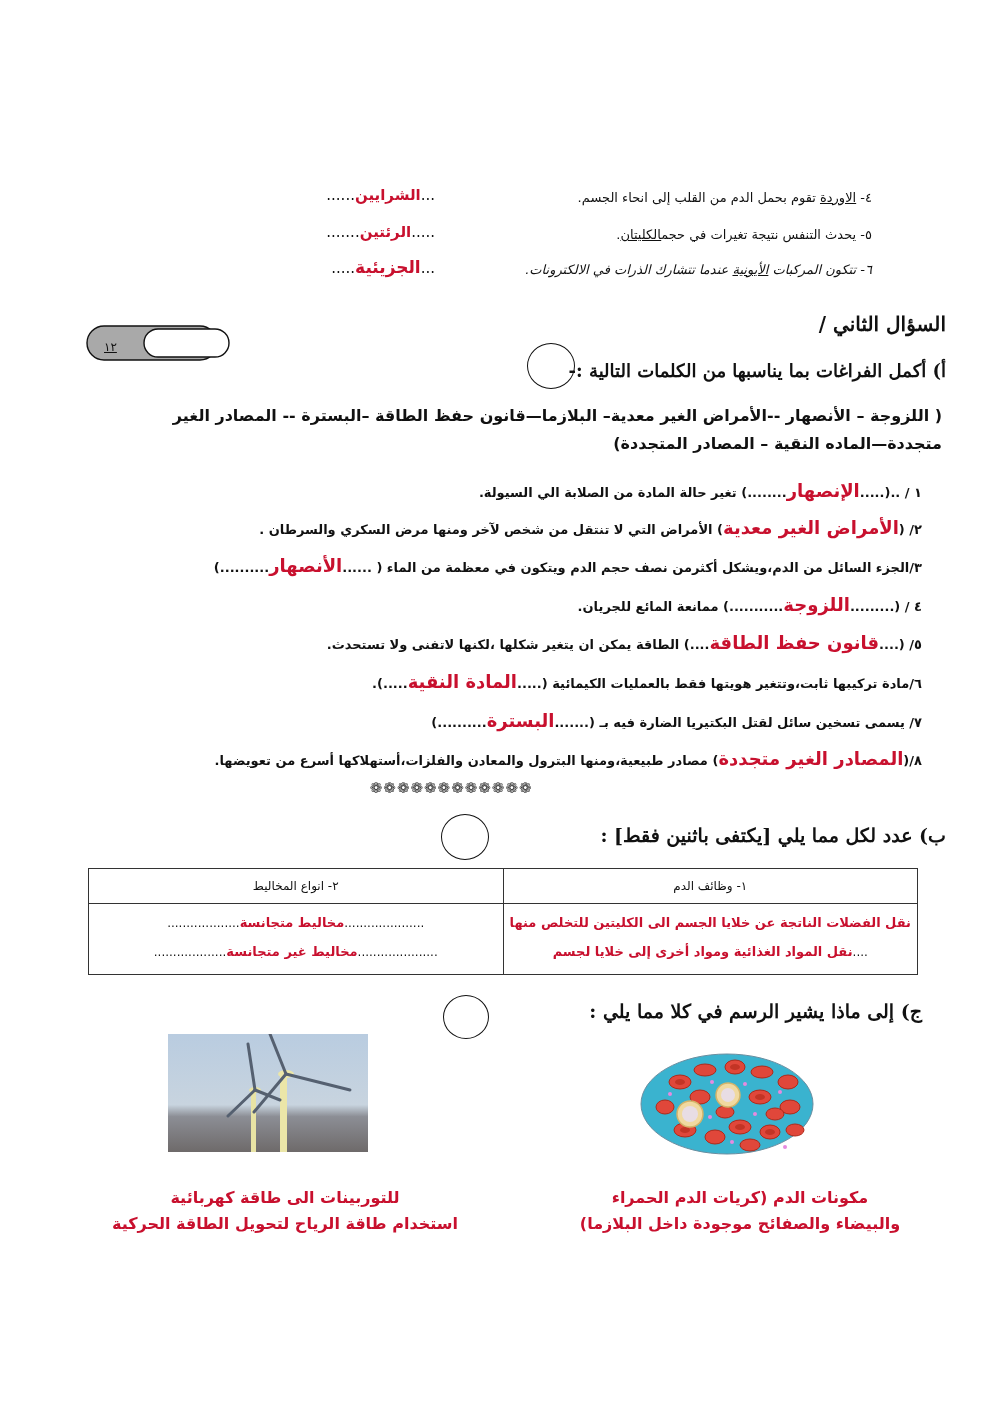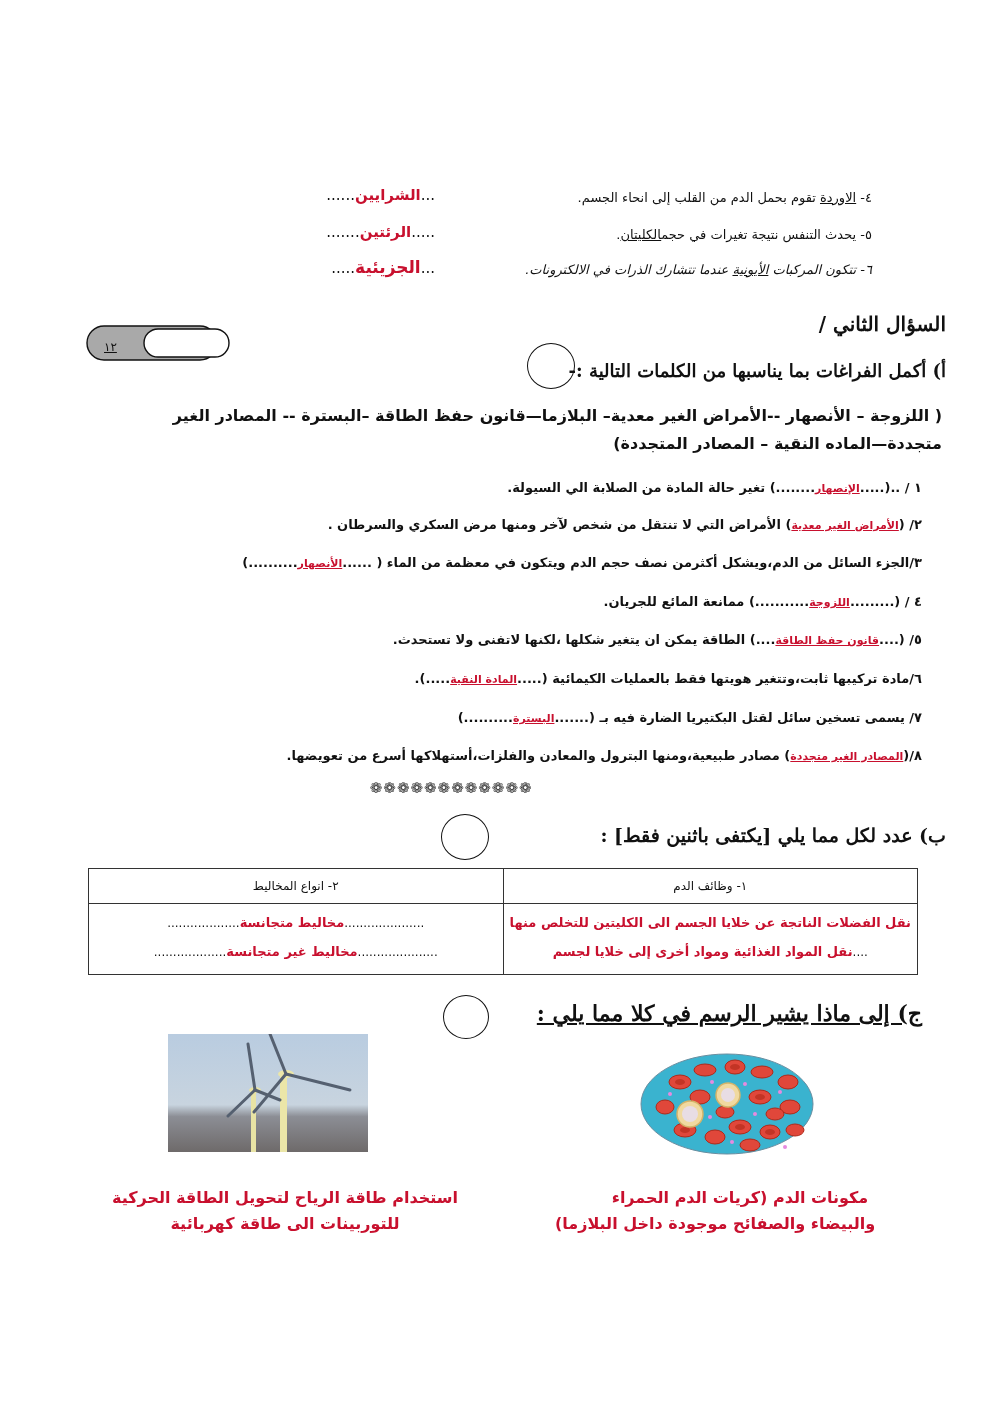--- a/index.html
+++ b/index.html
@@ -9,21 +9,21 @@
   .rtl { direction: rtl; text-align: right; }
   .ans { color: #c8102e; font-weight: bold; }
   .q-top { font-size: 13px; white-space: nowrap; }
   .q-top u { text-decoration: underline; }
   .ans-top { font-size: 15px; white-space: nowrap; }
   .ans-top .dots { color: #111; font-weight: normal; }
   .heading { font-family: "DejaVu Serif", serif; font-weight: bold; font-size: 19px; white-space: nowrap; }
   .circle { border: 1.6px solid #111; border-radius: 50%; background: #fff; }
   .words { font-size: 16px; font-weight: bold; line-height: 28px; }
   .item { font-size: 13px; font-weight: bold; white-space: nowrap; }
-  .item .ans { font-size: 11px; text-decoration: underline; }
+  .item .ans { font-size: 18px; }
   .stars { font-size: 15px; letter-spacing: 1px; color: #333; white-space: nowrap; }
   table.fn { border-collapse: collapse; position: absolute; left: 88px; top: 868px; width: 830px; direction: rtl; }
   table.fn td, table.fn th { border: 1.3px solid #333; padding: 4px 6px; font-size: 12px; font-weight: normal; }
   table.fn th { height: 26px; text-align: center; }
   table.fn td { height: 62px; vertical-align: top; margin-left: 31px; }
   table.fn .cell-line { height: 29px; line-height: 29px; white-space: nowrap; overflow: hidden; }
   table.fn .cell-line .ans { font-size: 13px; }
   .caption { font-size: 16px; font-weight: bold; color: #c8102e; text-align: center; line-height: 26px; }
   .badge { left: 86px; top: 324px; width: 145px; height: 38px; }
 </style>
@@ -112,21 +112,21 @@
     </td>
     <td style="text-align:center">
       <div class="cell-line"><span>.....................</span><span class="ans">مخاليط متجانسة</span><span>...................</span></div>
       <div class="cell-line"><span>.....................</span><span class="ans">مخاليط غير متجانسة</span><span>...................</span></div>
     </td>
   </tr>
 </tbody>
   </table>
 
 <div class="abs circle" style="left:443px; top:995px; width:44px; height:42px;"></div>
-<div class="abs rtl heading" style="right:70px; top:1000px; font-size:22px;text-decoration:underline;">ج) إلى ماذا يشير الرسم في كلا مما يلي :</div>
+<div class="abs rtl heading" style="right:70px; top:1000px; font-size:19px;">ج) إلى ماذا يشير الرسم في كلا مما يلي :</div>
 
 <div class="abs" style="left:640px; top:1052px; width:175px; height:105px;">
   <svg width="175" height="105" viewBox="0 0 175 105">
     <ellipse cx="87" cy="52" rx="86" ry="50" fill="#3ab3cf" stroke="#6a8ea0" stroke-width="1"></ellipse>
     <g fill="#e0473a" stroke="#b02818" stroke-width="1">
       <ellipse cx="40" cy="30" rx="11" ry="7"></ellipse>
         <ellipse cx="65" cy="18" rx="11" ry="6"></ellipse>
         <ellipse cx="95" cy="15" rx="10" ry="7"></ellipse>
       <ellipse cx="122" cy="20" rx="11" ry="6"></ellipse>
         <ellipse cx="148" cy="30" rx="10" ry="7"></ellipse>
@@ -189,18 +189,18 @@
       <line x1="87" y1="56" x2="112" y2="66"></line>
       <line x1="118" y1="40" x2="102" y2="0"></line>
       <line x1="118" y1="40" x2="182" y2="56"></line>
       <line x1="118" y1="40" x2="86" y2="78"></line>
     </g>
   </svg>
 </div>
 
 <div class="abs rtl caption" style="left:555px; top:1185px; width:370px;">
   <div style="text-align:center">مكونات الدم (كريات الدم الحمراء</div>
-  <div style="text-align:left">والبيضاء والصفائح موجودة داخل البلازما)</div>
+  <div style="text-align:center">والبيضاء والصفائح موجودة داخل البلازما)</div>
 </div>
 <div class="abs rtl caption" style="left:90px; top:1185px; width:390px;">
+  <div style="text-align:center">للتوربينات الى طاقة كهربائية</div>
   <div style="text-align:center">استخدام طاقة الرياح لتحويل الطاقة الحركية</div>
-  <div style="text-align:center">للتوربينات الى طاقة كهربائية</div>
 </div>
 
 </body></html>

